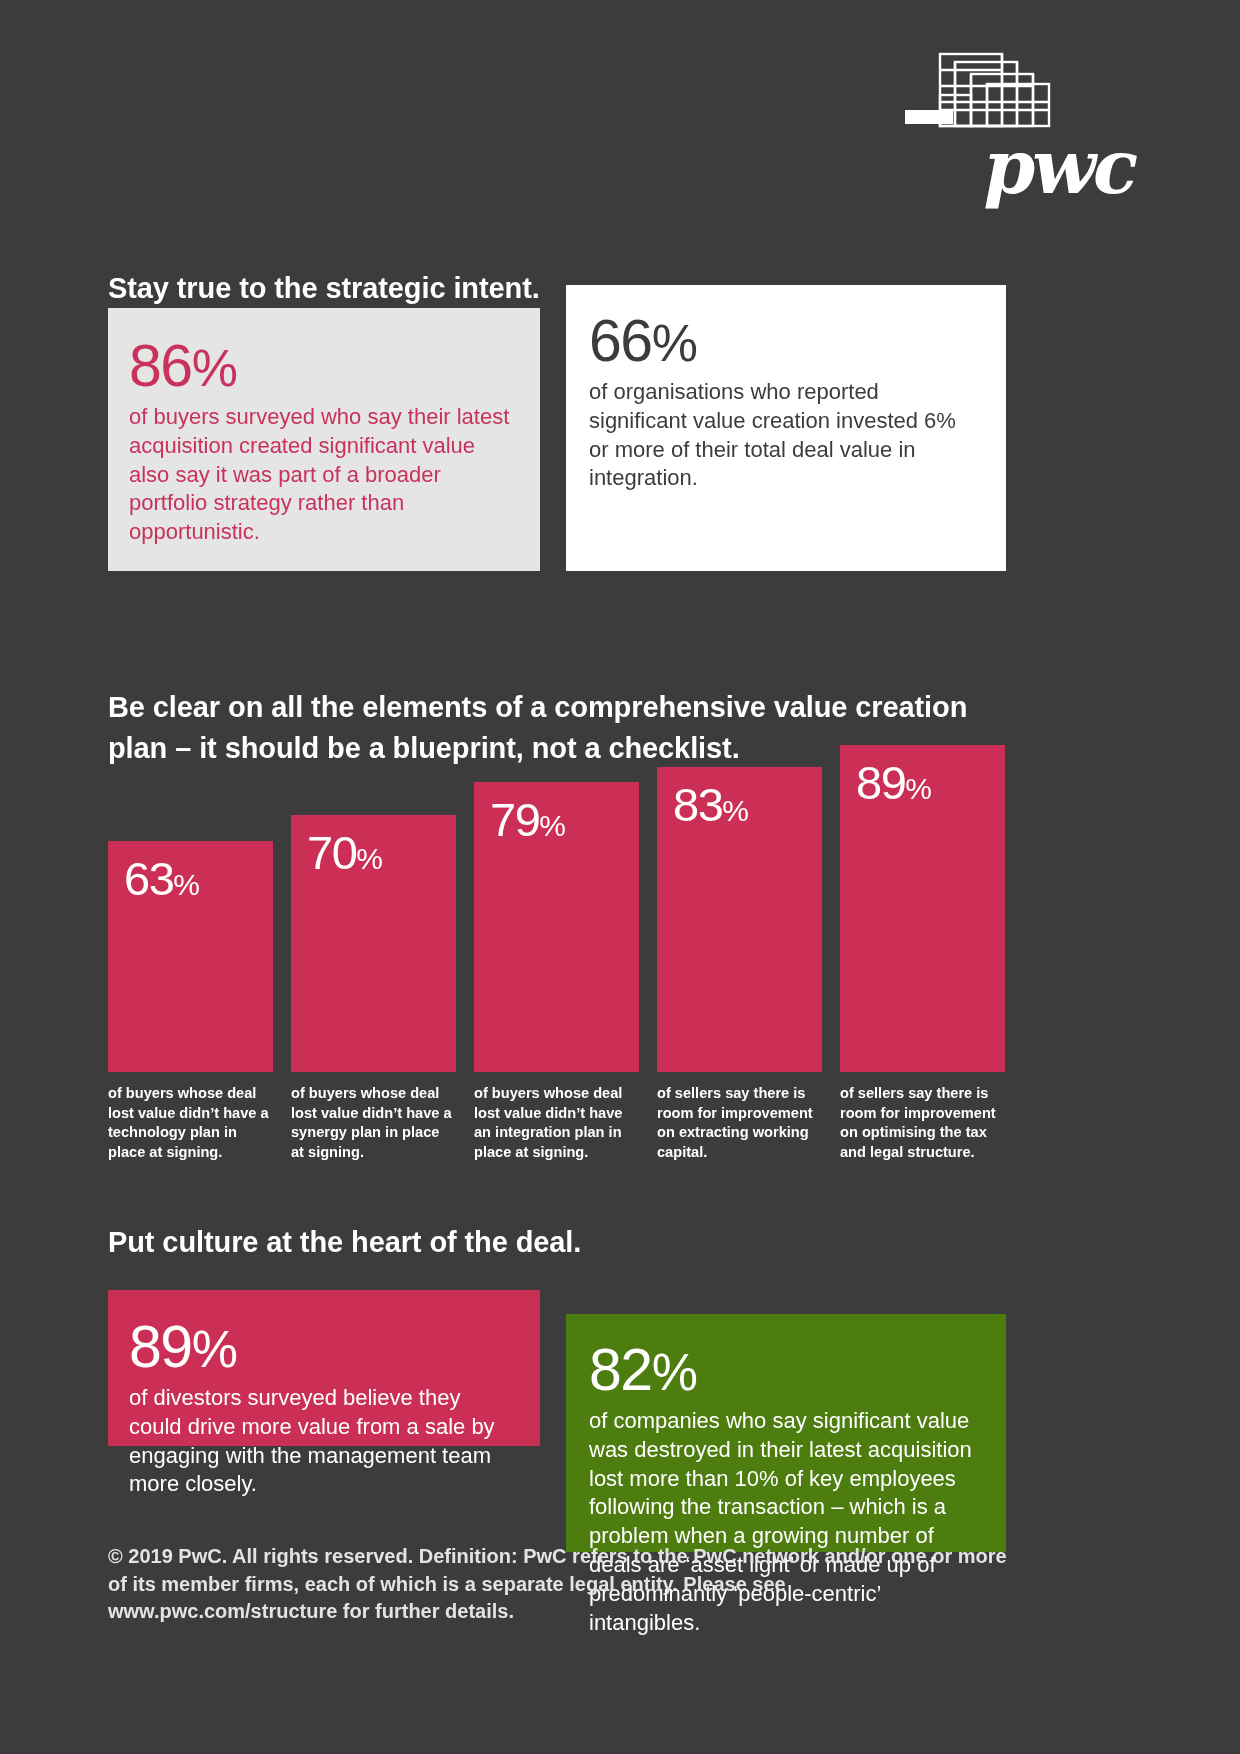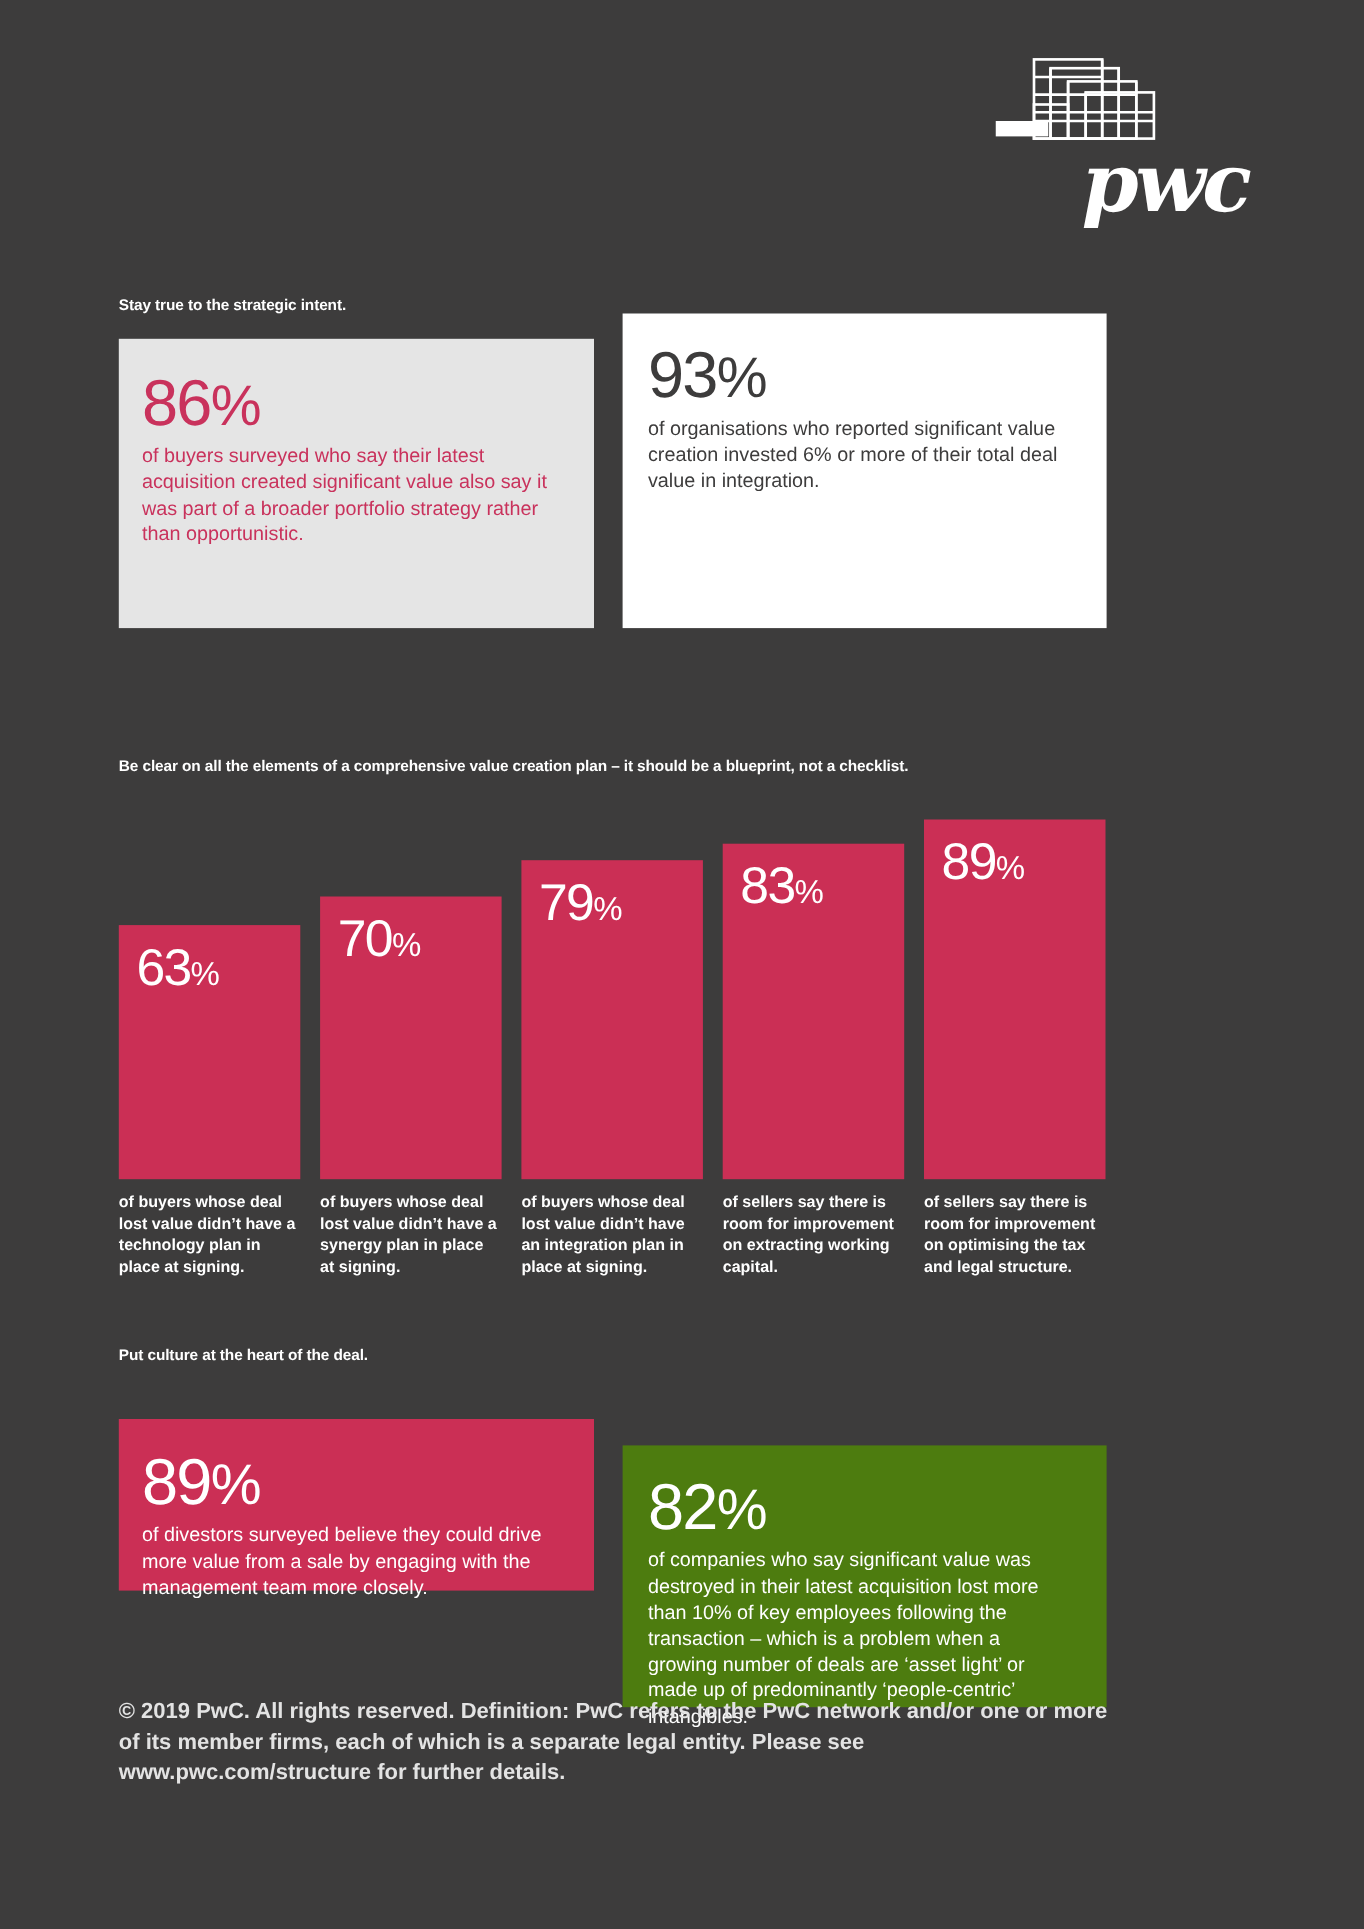--- a/index.html
+++ b/index.html
@@ -19,36 +19,36 @@
     position:absolute; left:0; top:82px; width:230px;
     text-align:right; color:#ffffff;
     font-family:"DejaVu Serif", serif;
     font-size:74px; font-weight:700; font-style:italic;
     letter-spacing:-3px; line-height:1;
   }
 
   
   .heading {
     position:absolute; color:#ffffff;
-    font-size:14px; font-weight:700; line-height:1.42;
+    font-size:29px; font-weight:700; line-height:1.42;
     letter-spacing:-0.1px;
   }
   #h1 { left:108px; top:268px; }
   #h2 { left:108px; top:687px; width:900px; }
   #h3 { left:108px; top:1222px; }
 
   
   .card { position:absolute; }
   .card .big {
     font-size:59px; font-weight:300; line-height:0.95;
     letter-spacing:-1.5px; display:block;
   }
   .card .big .pct { font-size:52px; letter-spacing:-1px; }
   .card .body {
-    font-size:18px; font-weight:400; line-height:1.31;
+    font-size:22px; font-weight:400; line-height:1.31;
     margin-top:9px;
   }
 
   #card-86 {
     left:108px; top:308px; width:432px; height:263px;
     background:#e5e5e5; padding:30px 28px 0 21px;
   }
   #card-86 .big, #card-86 .body { color:#c9325c; }
 
   #card-93 {
@@ -124,21 +124,21 @@
   </div>
 
   <div class="heading" id="h1">Stay true to the strategic intent.</div>
 
   <div class="card" id="card-86">
     <span class="big"><span>86</span><span class="pct">%</span></span>
     <div class="body">of buyers surveyed who say their latest acquisition created significant value also say it was part of a broader portfolio strategy rather than opportunistic.</div>
   </div>
 
   <div class="card" id="card-93">
-    <span class="big"><span>93</span><span class="pct">%</span></span>
+    <span class="big"><span>66</span><span class="pct">%</span></span>
     <div class="body">of organisations who reported significant value creation invested 6% or more of their total deal value in integration.</div>
   </div>
 
   <div class="heading" id="h2">Be clear on all the elements of a comprehensive value creation plan – it should be a blueprint, not a checklist.</div>
 
   <div class="chart">
 
     <div class="bar-col" style="left:0px;">
       <div class="bar" id="bar0" style="height: 231.472px;">
         <div class="bar-label"><span>63</span><span class="pct">%</span></div>

